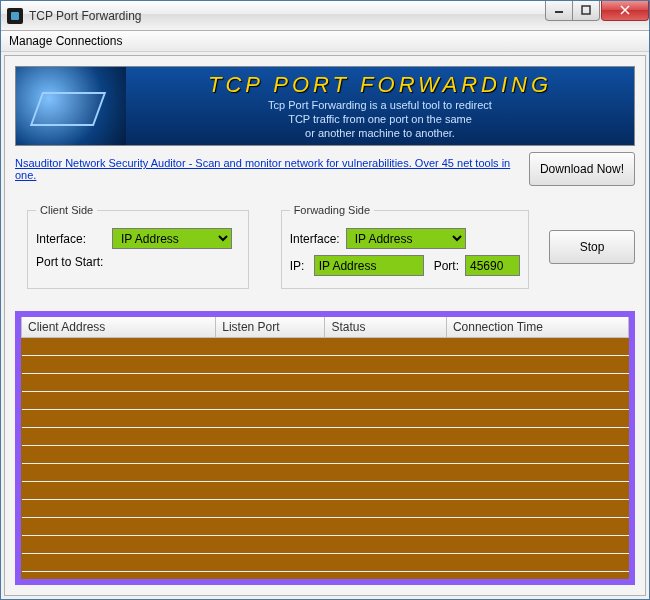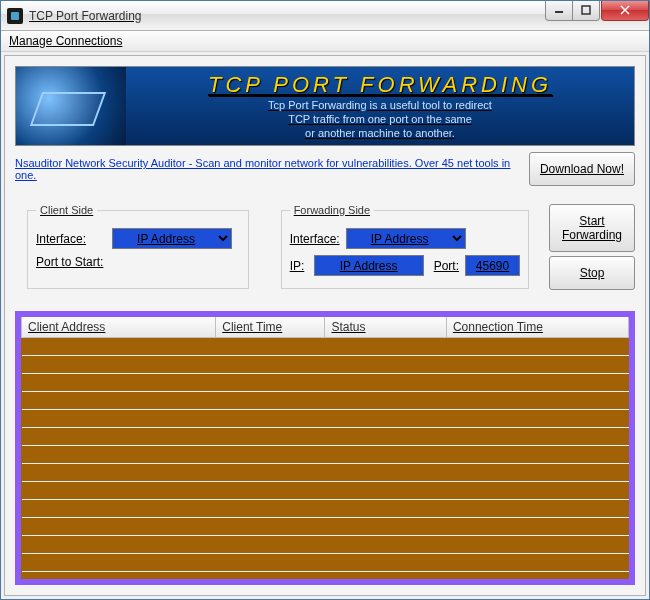--- a/index.html
+++ b/index.html
@@ -11,21 +11,20 @@
     overflow: hidden;
   }
   .window {
     width: 650px;
     height: 600px;
     border: 1px solid #4a79a5;
     background: #f0f0f0;
     box-shadow: 0 0 5px rgba(0,0,0,0.3);
     display: flex;
     flex-direction: column;
-    text-decoration: underline;
   }
   .titlebar {
     height: 30px;
     background: linear-gradient(to bottom, #fefefe 0%, #ededed 45%, #dcdcdc 46%, #f5f5f5 100%);
     border-bottom: 1px solid #b0b0b0;
     display: flex;
     align-items: center;
     padding: 0 0 0 6px;
   }
   .titlebar .app-icon {
@@ -201,25 +200,24 @@
     display:flex;
     align-items:center;
     gap:6px;
     margin-top:6px;
     font-size: 12px;
   }
   label.lbl { width: 70px; }
   .fwd-side label.lbl { width: 50px; }
   select, input[type="text"] {
     border: 1px solid #7a7a7a;
-    background: #1d4ed8;
+    background: #84cc16;
     font-size: 12px;
     padding: 2px 4px;
     height: 21px;
-    text-align: center;
   }
   select { width: 120px; }
   input.port { width: 80px; }
   input.ip { width: 110px; }
 
   .action-col {
     width: 98px;
     display:flex;
     flex-direction:column;
     gap:4px;
@@ -327,32 +325,31 @@
         </div>
         <div class="form-row">
           <label class="lbl" style="width:18px">IP:</label>
           <input type="text" class="ip" value="IP Address" style="">
           <label style="margin-left:4px">Port:</label>
           <input type="text" class="port" style="width: 55px;" value="45690">
         </div>
       </fieldset>
 
       <div class="action-col">
-        <button class="btn">Start Forwarding</button>
         <button class="btn">Stop</button>
       </div>
 
     </div>
 
     <div class="grid-wrap">
       <table>
         <thead>
           <tr>
             <th style="width:32%">Client Address</th>
-            <th style="width:18%">Client Time</th>
+            <th style="width:18%">Listen Port</th>
             <th style="width:20%">Status</th>
             <th>Connection Time</th>
           </tr>
         </thead>
         <tbody>
           <tr>
               <td></td>
               <td></td>
               <td></td>
               <td></td>

